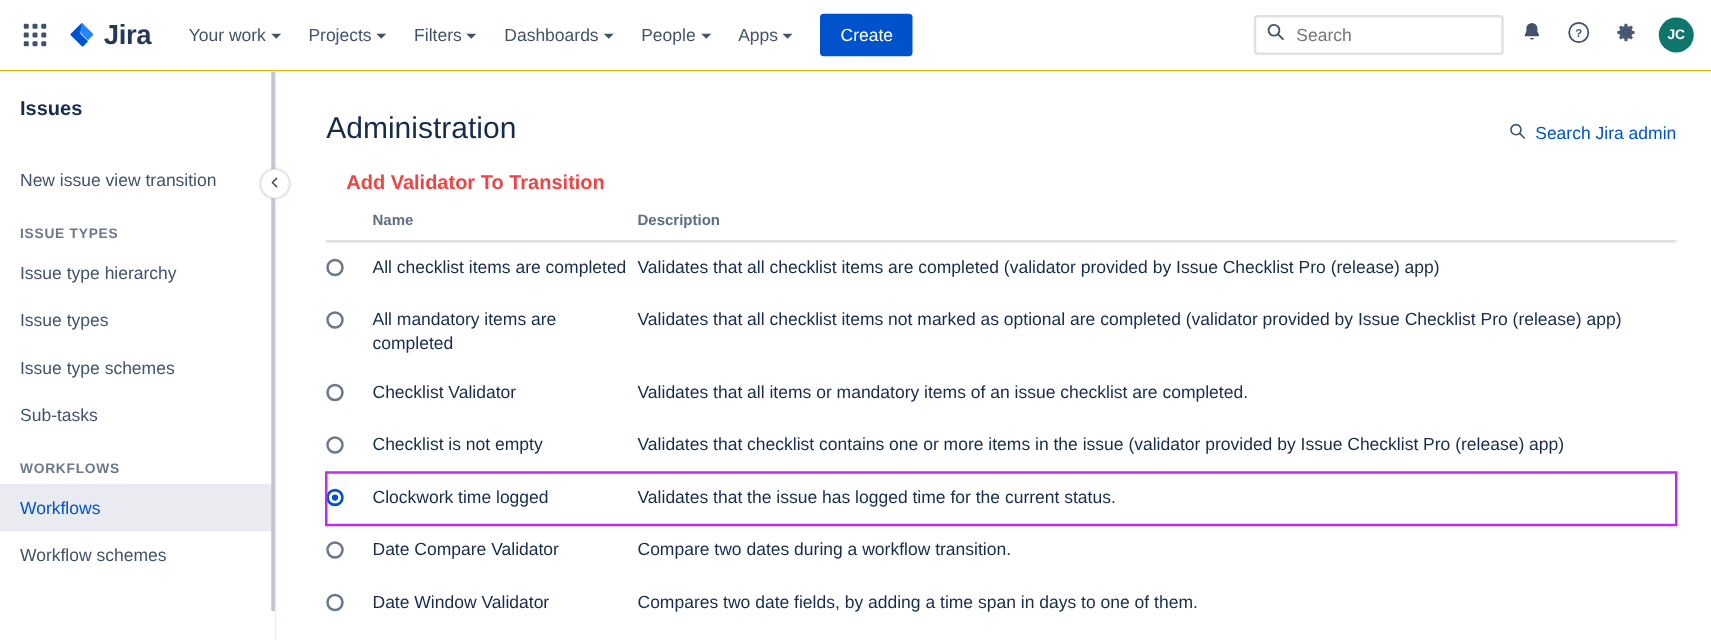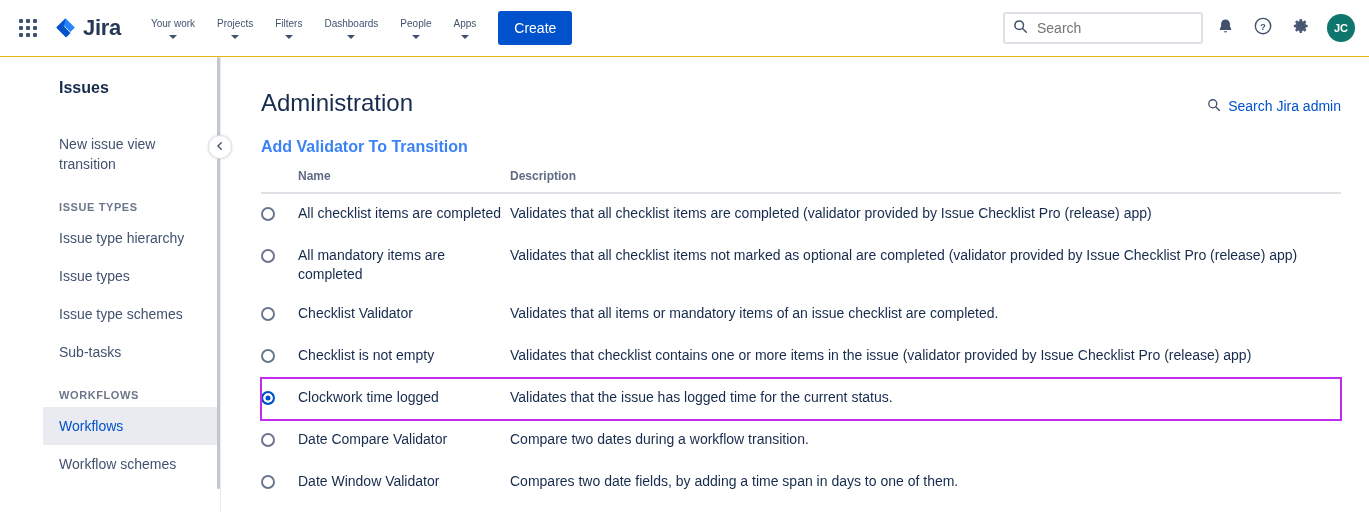--- a/index.html
+++ b/index.html
@@ -44,27 +44,26 @@
     font-size: 22px;
     font-weight: 600;
     color: #253858;
     letter-spacing: -0.3px;
     margin-left: 5px;
   }
   .navitems { display: flex; align-items: center; gap: 2px; }
   .navitem {
     display: flex; align-items: center;
     gap: 4px;
-    font-size: 10px;
+    font-size: 14px;
     color: #42526e;
     padding: 7px 10px;
     border-radius: 3px;
     cursor: pointer;
     white-space: nowrap;
-    flex-direction: column;
   }
   .caret {
     width: 0; height: 0;
     border-left: 4px solid transparent;
     border-right: 4px solid transparent;
     border-top: 4.5px solid #42526e;
     margin-top: 2px;
   }
   .create-btn {
     margin-left: 12px;
@@ -129,21 +128,20 @@
   
   .body { display: flex; height: 455px; }
 
   .sidebar {
     width: 221px;
     min-width: 221px;
     background: #fff;
     border-right: 1px solid #ebecf0;
     padding-top: 22px;
     position: relative;
-    padding-left: 43px;
   }
   .sidebar-title {
     font-size: 16px;
     font-weight: 600;
     color: #172b4d;
     padding: 0 16px;
     margin-bottom: 28px;
   }
   .sb-link {
     font-size: 14px;
@@ -214,22 +212,22 @@
     align-items: center;
     gap: 7px;
     font-size: 14px;
     color: #0052cc;
     cursor: pointer;
     margin-top: 6px;
   }
   .section-title {
     font-size: 16px;
     font-weight: 600;
-    color: #3b82f6;
-    margin: 21px 0 0 0;
+    color: #ef4444;
+    margin: 21px 0 0 16px;
   }
 
   table.vtable {
     width: 100%;
     border-collapse: collapse;
     margin-top: 13px;
     table-layout: fixed;
   }
   table.vtable th {
     text-align: left;

